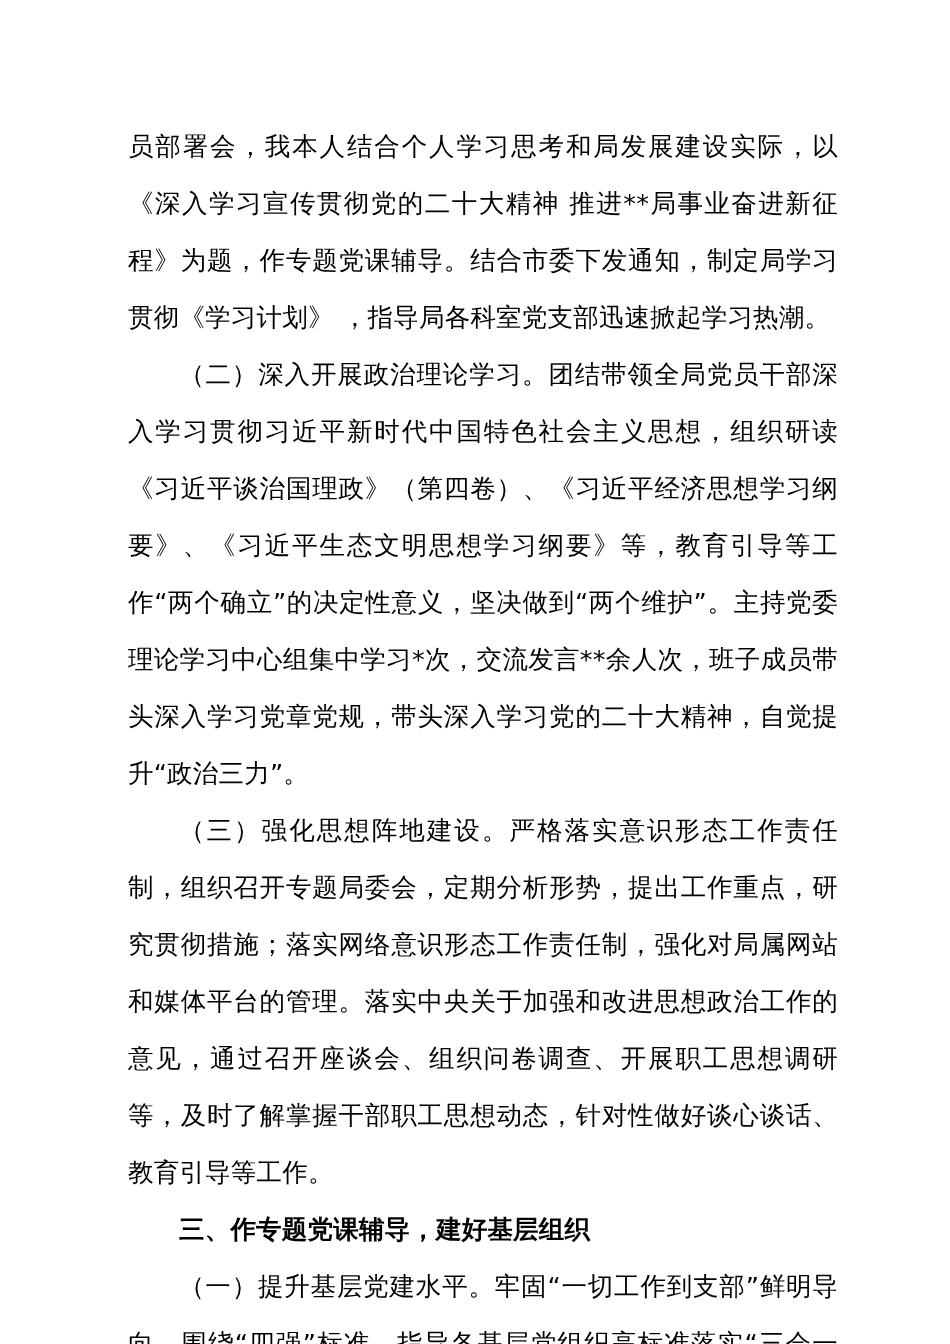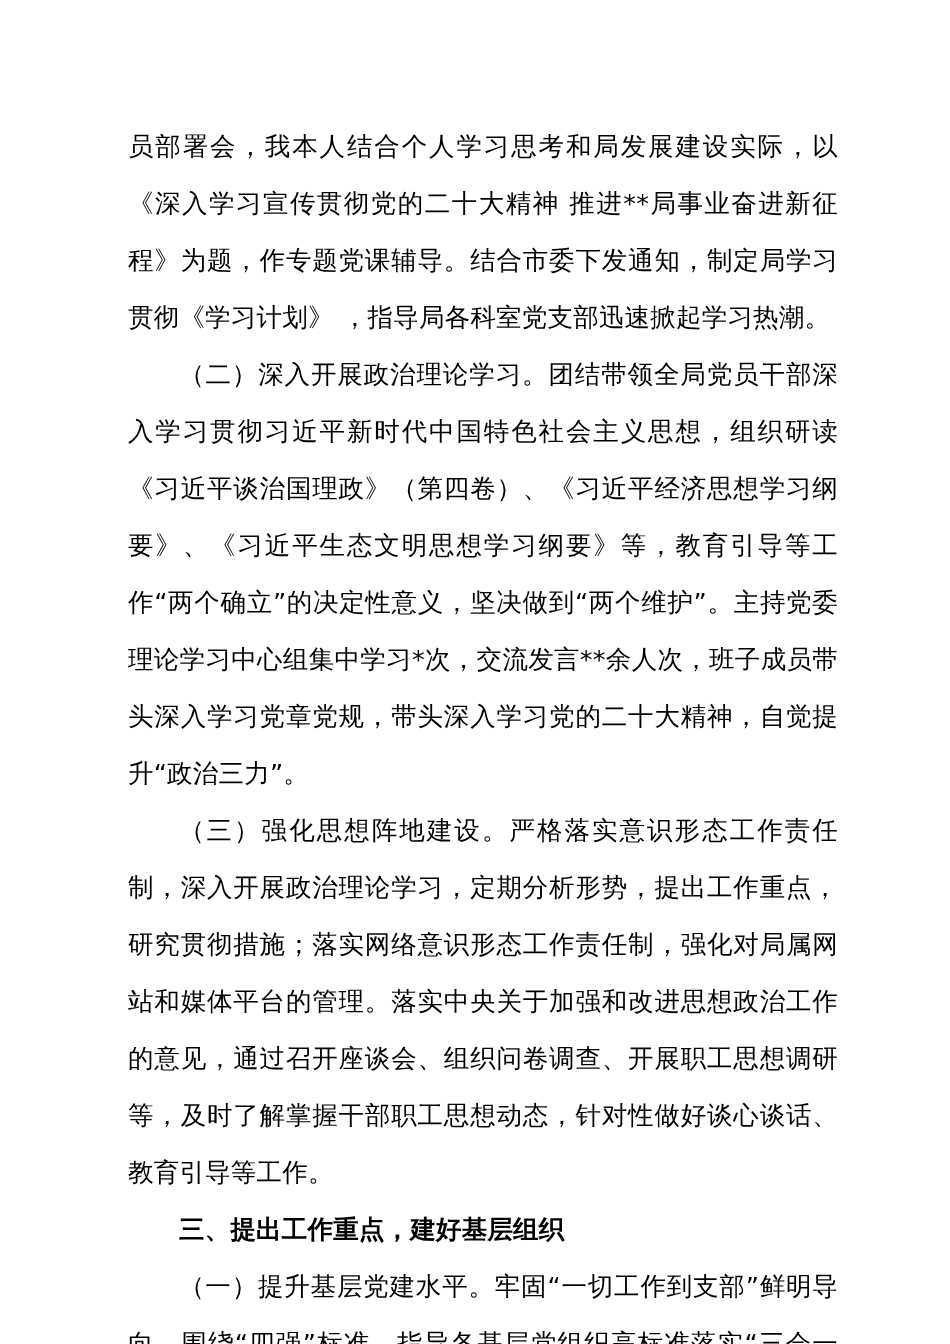--- a/index.html
+++ b/index.html
@@ -42,17 +42,17 @@
     font-weight: bold;
   }
 </style>
 </head>
 <body>
 
 <div class="page">
   <div class="doc-body">
     <p class="para">员部署会，我本人结合个人学习思考和局发展建设实际，以《深入学习宣传贯彻党的二十大精神 推进**局事业奋进新征程》为题，作专题党课辅导。结合市委下发通知，制定局学习贯彻《学习计划》 ，指导局各科室党支部迅速掀起学习热潮。</p>
     <p class="para indent">（二）深入开展政治理论学习。团结带领全局党员干部深入学习贯彻习近平新时代中国特色社会主义思想，组织研读《习近平谈治国理政》（第四卷）、《习近平经济思想学习纲要》、《习近平生态文明思想学习纲要》等，教育引导等工作“两个确立”的决定性意义，坚决做到“两个维护”。主持党委理论学习中心组集中学习*次，交流发言**余人次，班子成员带头深入学习党章党规，带头深入学习党的二十大精神，自觉提升“政治三力”。</p>
-    <p class="para indent">（三）强化思想阵地建设。严格落实意识形态工作责任制，深入开展政治理论学习，定期分析形势，提出工作重点，研究贯彻措施；落实网络意识形态工作责任制，强化对局属网站和媒体平台的管理。落实中央关于加强和改进思想政治工作的意见，通过召开座谈会、组织问卷调查、开展职工思想调研等，及时了解掌握干部职工思想动态，针对性做好谈心谈话、教育引导等工作。</p>
-    <p class="para heading">三、提出工作重点，建好基层组织</p>
+    <p class="para indent">（三）强化思想阵地建设。严格落实意识形态工作责任制，组织召开专题局委会，定期分析形势，提出工作重点，研究贯彻措施；落实网络意识形态工作责任制，强化对局属网站和媒体平台的管理。落实中央关于加强和改进思想政治工作的意见，通过召开座谈会、组织问卷调查、开展职工思想调研等，及时了解掌握干部职工思想动态，针对性做好谈心谈话、教育引导等工作。</p>
+    <p class="para heading">三、作专题党课辅导，建好基层组织</p>
     <p class="para indent">（一）提升基层党建水平。牢固“一切工作到支部”鲜明导向，围绕“四强”标准，指导各基层党组织高标准落实“三会一课”、组织生活会、民主评议党员等制度，不断提高基层党建标准化规范化水平。严格落实党建述职评议考核制度，组织科室党支部书记向局党委述</p>
   </div>
 </div>
 
 </body></html>

